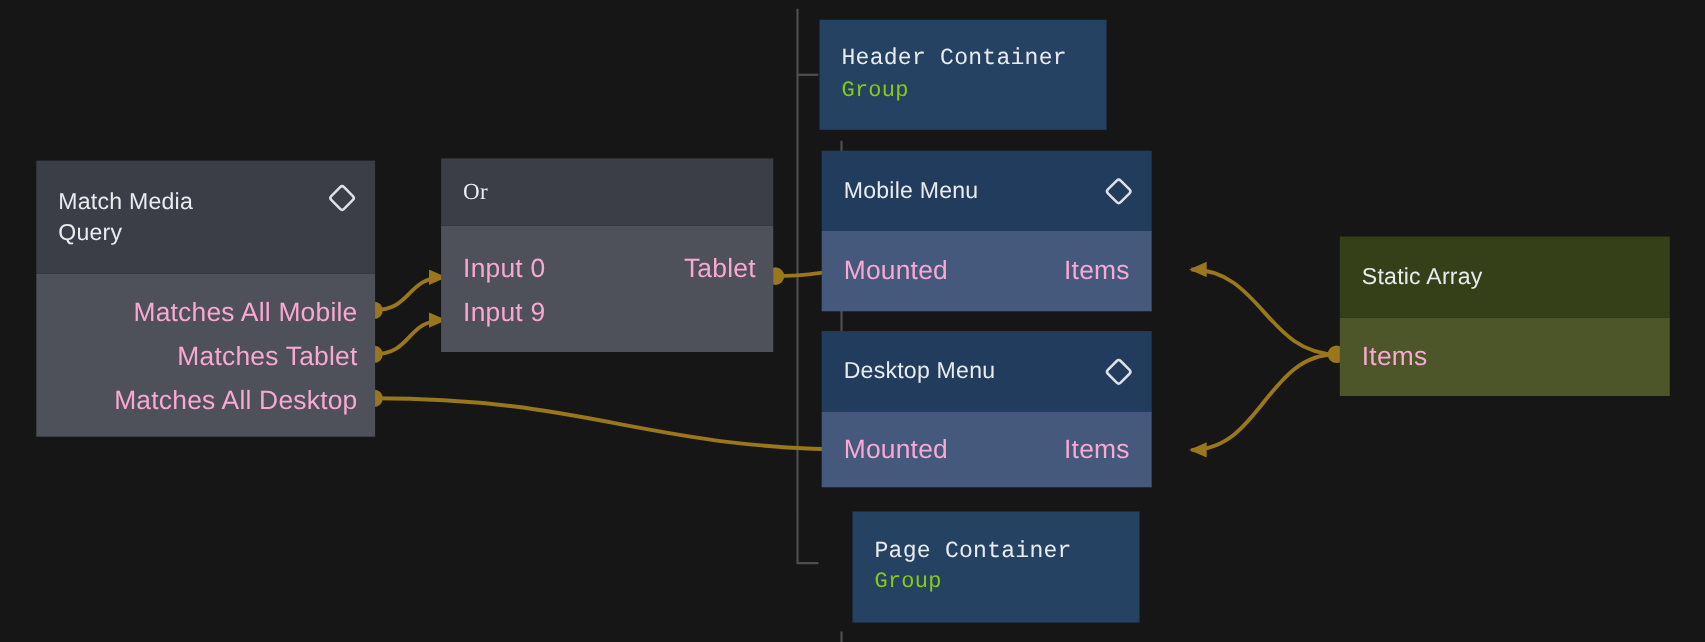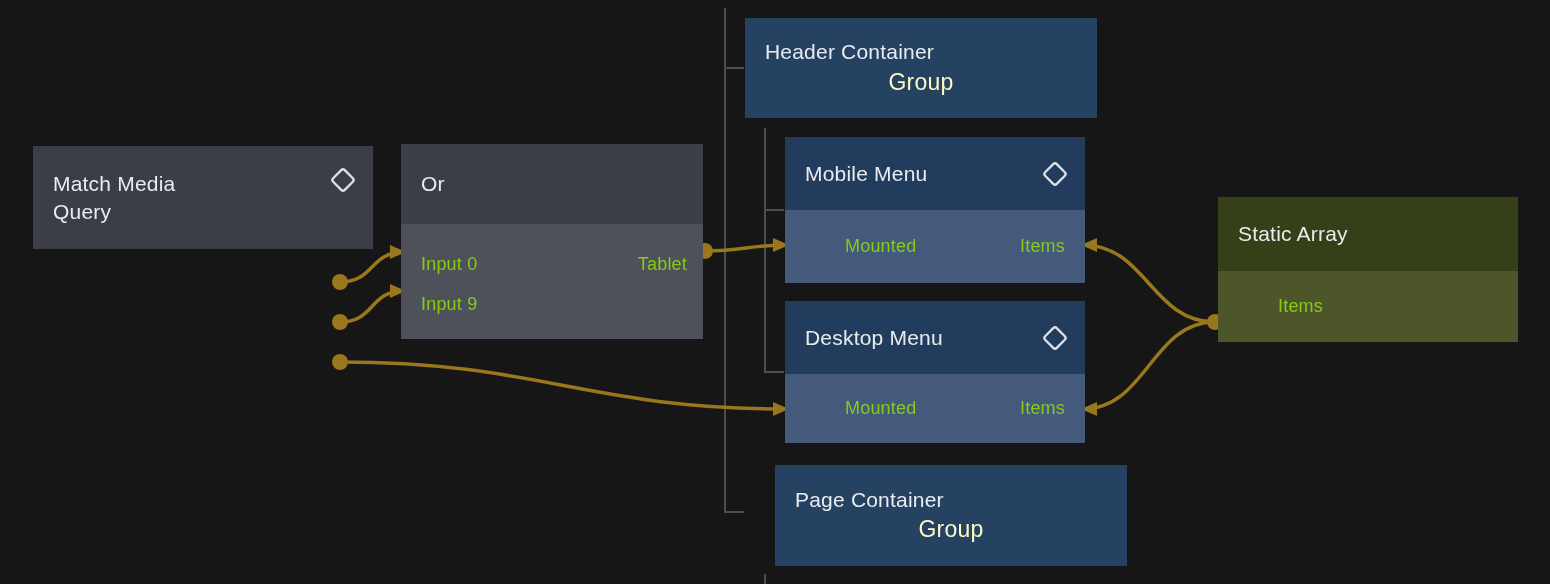--- a/index.html
+++ b/index.html
@@ -16,64 +16,64 @@
 
   .node{position:absolute;z-index:2;display:flex;flex-direction:column;}
   .node-header{
     position:relative;display:flex;align-items:center;
     padding:0 18px 0 20px;box-sizing:border-box;flex:0 0 auto;
   }
   .node-title{
     color:#e9ecef;font-size:21px;line-height:1.32;letter-spacing:.2px;
   }
   .node-subtitle{
-    color:#fef9c3;font-size:23px;line-height:1.3;letter-spacing:.2px;margin-top:2px;text-align:center;
+    color:#84cc16;font-size:20px;line-height:1.3;letter-spacing:.2px;margin-top:2px;
   }
   .diamond{
     position:absolute;right:16px;top:50%;transform:translateY(-50%);
     width:28px;height:28px;display:flex;align-items:center;justify-content:center;
   }
   .node-body{box-sizing:border-box;flex:0 0 auto;}
   .port-row{
     display:flex;align-items:center;box-sizing:border-box;height:40px;
     padding:0 16px 0 20px;
   }
-  .port-row.single{height:100%;padding:12px 20px;margin-left:40px;}
+  .port-row.single{height:100%;padding:12px 20px;}
   .port-row.out{justify-content:flex-end;}
   .port-row.split{justify-content:space-between;}
-  .port-label{color:#84cc16;font-size:18px;letter-spacing:.2px;white-space:nowrap;}
-
-  
-  .n-mmq{left:33px;top:146px;width:340px;}
+  .port-label{color:#f9a8d4;font-size:24px;letter-spacing:.2px;white-space:nowrap;}
+
+  
+  .n-mmq{left:33px;top:146px;width:308px;}
   .n-mmq .node-header{height:103px;background:#3b3e47;}
   .n-mmq .node-title{max-width:165px;}
   .n-mmq .diamond{top:34px;}
   .n-mmq .node-body{height:148px;background:#4e515a;padding-top:16px;}
 
   
   .n-or{left:401px;top:144px;width:302px;}
-  .n-or .node-header{height:80px;background:#3b3e47;}
+  .n-or .node-header{height:61px;background:#3b3e47;font-family:Liberation Serif, serif;}
   .n-or .node-body{height:115px;background:#4e515a;padding-top:20px;}
 
   
-  .n-group{width:352px;background:#254262;}
+  .n-group{width:261px;background:#254262;font-family:Liberation Mono, monospace;}
   .n-header-container{left:745px;top:18px;height:100px;}
   .n-page-container{left:775px;top:465px;height:101px;}
   .n-group .group-inner{padding:19px 20px;display:flex;flex-direction:column;justify-content:center;height:100%;box-sizing:border-box;}
 
   
-  .n-menu{width:300px;left:785px;}
+  .n-menu{width:300px;left:747px;}
   .n-mobile-menu{top:137px;}
   .n-desktop-menu{top:301px;border-radius:20px;}
   .n-menu .node-header{height:73px;background:#223c5e;}
   .n-mobile-menu .node-body{height:73px;background:#44597c;}
   .n-desktop-menu .node-body{height:69px;background:#44597c;}
 
   
-  .n-static{left:1218px;top:197px;width:300px;}
+  .n-static{left:1218px;top:215px;width:300px;}
   .n-static .node-header{height:74px;background:#353f18;}
   .n-static .node-body{height:71px;background:#4c5628;}
 </style>
 </head>
 <body>
 
 <div id="canvas">
 
   <svg id="wire-layer">
     <defs>
@@ -101,20 +101,31 @@
 
   <div class="node n-mmq">
     <div class="node-header">
       <span class="node-title">Match Media Query</span>
       <span class="diamond">
         <svg width="28" height="28" viewBox="0 0 28 28">
           <rect x="5.8" y="5.8" width="16.4" height="16.4" rx="2.5" transform="rotate(45 14 14)" fill="none" stroke="#dde1e7" stroke-width="2.3"></rect>
         </svg>
       </span>
     </div>
+    <div class="node-body">
+      <div class="port-row out">
+        <span class="port-label">Matches All Mobile</span>
+      </div>
+      <div class="port-row out">
+        <span class="port-label">Matches Tablet</span>
+      </div>
+      <div class="port-row out">
+        <span class="port-label">Matches All Desktop</span>
+      </div>
+    </div>
   </div>
 
   <div class="node n-or">
     <div class="node-header">
       <span class="node-title">Or</span>
     </div>
     <div class="node-body">
       <div class="port-row split">
         <span class="port-label">Input 0</span>
         <span class="port-label">Tablet</span>

